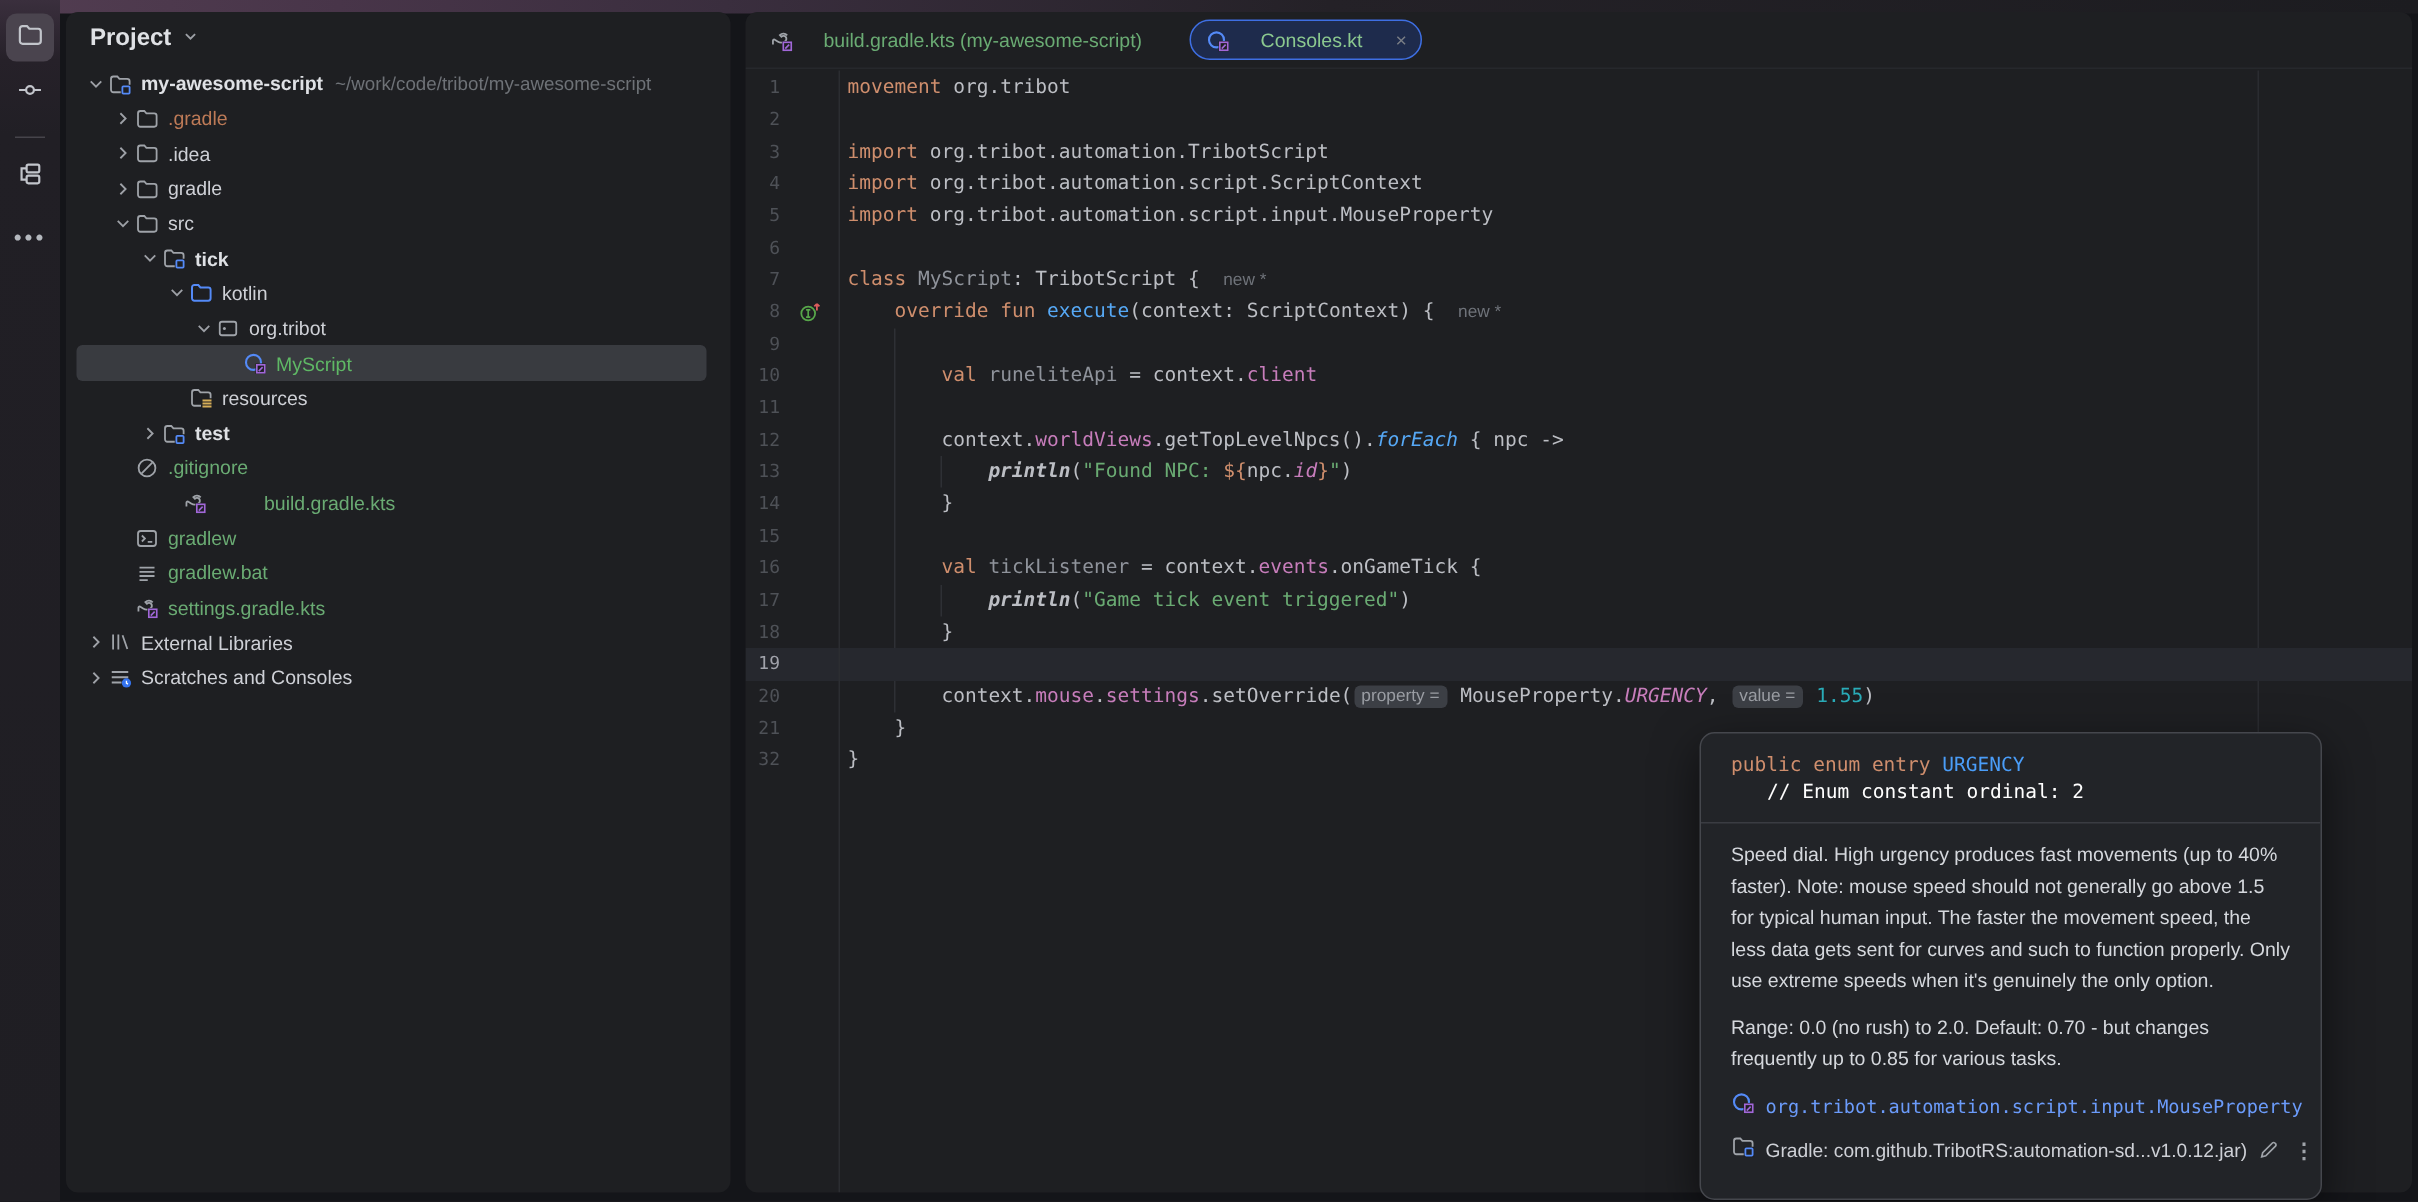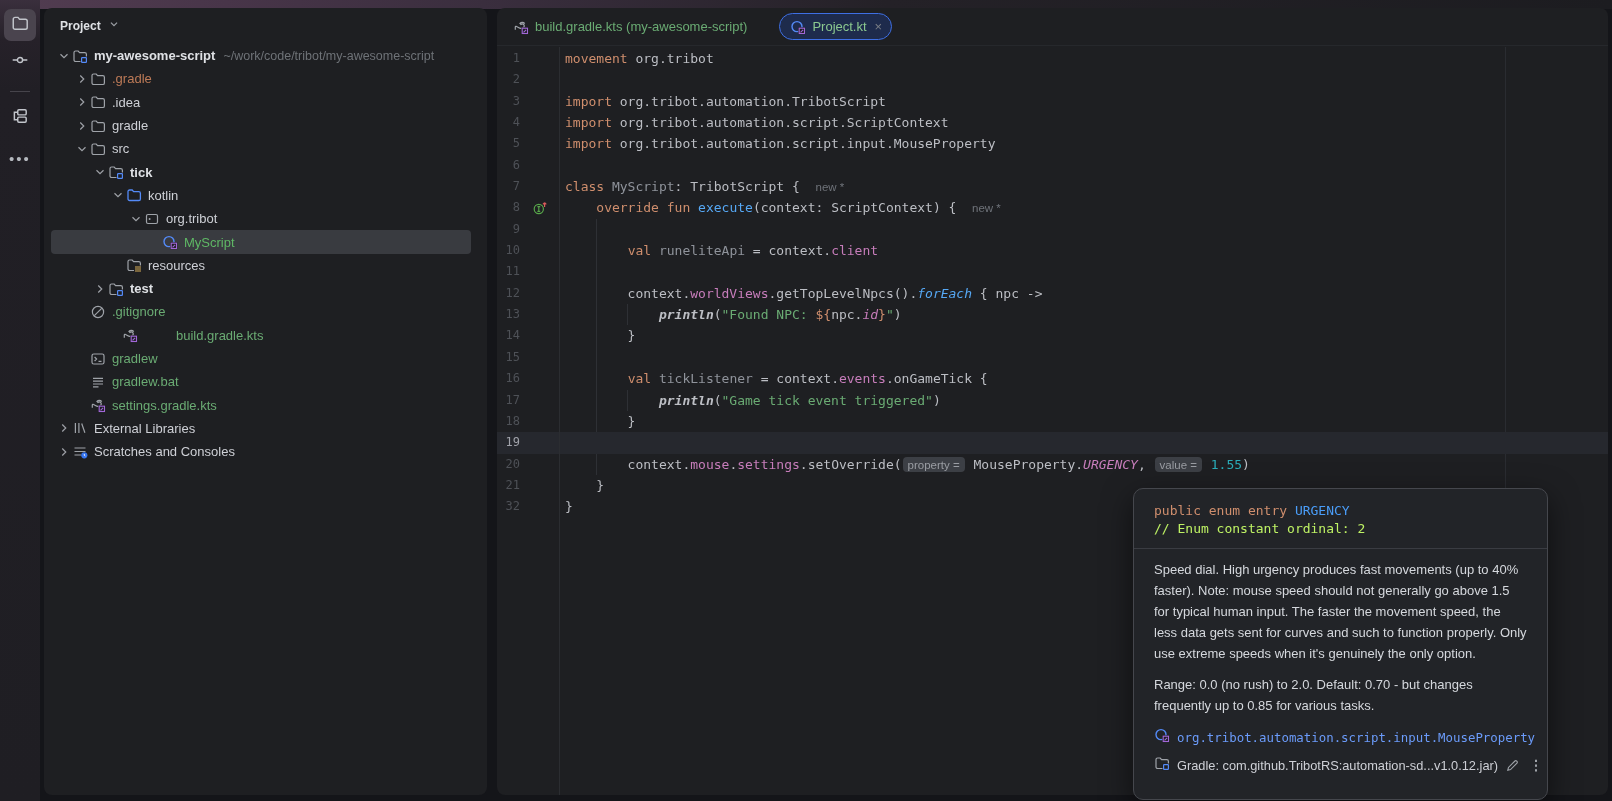--- a/index.html
+++ b/index.html
@@ -26,32 +26,32 @@
   .ab-btn.selected { background:#4A444E; }
   .ab-btn svg { stroke:#C2C5CB; }
   .ab-div { width:20px; height:1px; background:#46444B; margin:8px 0 10px; }
   .ab-more { color:#B4B8BE; font-size:15px; letter-spacing:2px; margin-top:6px; }
   
   .island { position:absolute; background:#1E1F22; border-radius:8px; }
   .project-panel { left:44px; top:8px; width:443px; bottom:6px; overflow:hidden; }
   .editor-panel  { left:497px; top:8px; right:4px; bottom:6px; overflow:hidden; }
   
   .pp-header { height:36px; display:flex; align-items:center; padding-left:16px; gap:6px; }
-  .pp-title { font-weight:bold; font-size:12px; color:#DFE1E5; }
+  .pp-title { font-weight:bold; font-size:16px; color:#DFE1E5; }
   .tree { font-size:13px; }
   .tree-row { height:23.3px; display:flex; align-items:center; margin:0 16px 0 7px; border-radius:4px; cursor:pointer; }
   .tree-row.selected { background:#393B40; }
   .chev { width:17px; flex:none; display:flex; align-items:center; justify-content:center; }
   .ticon { width:16px; height:16px; flex:none; margin-right:6px; display:flex; align-items:center; justify-content:center; }
   .tlabel { white-space:nowrap; }
   .tlabel.b { font-weight:bold; }
   .tpath { color:#6E7277; font-size:12.5px; margin-left:8px; white-space:nowrap; }
   
   .tabbar { height:38px; display:flex; align-items:center; padding-left:6px; border-bottom:1px solid #26282C; }
-  .tab { display:flex; align-items:center; gap:6px; padding:0 10px; font-size:13px; cursor:pointer; }
+  .tab { display:flex; align-items:center; gap:20px; padding:0 10px; font-size:13px; cursor:pointer; }
   .tab .tlbl { color:#6AAB73; }
   .tab.active { border:1px solid #3E6FE3; background:#1E2B4C; border-radius:15px; height:27px; margin-left:22px; padding:0 9px 0 10px; }
   .tab.active .tlbl { color:#8BC88F; }
   .tab-close { color:#7A7E85; font-size:13px; margin-left:2px; cursor:pointer; }
   
   .code { position:absolute; top:39px; left:0; right:0; bottom:0; padding-top:1px;
           font-family:"DejaVu Sans Mono","Liberation Mono",monospace; font-size:13px; }
   .code .gutter-sep { position:absolute; left:62px; top:0; bottom:0; width:1px; background:#2B2D31; z-index:3; }
   .code .margin-guide { position:absolute; left:1008px; top:0; bottom:0; width:1px; background:#2A2C31; z-index:1; }
   .iguide { position:absolute; width:1px; background:#2E3035; z-index:2; }
@@ -76,21 +76,21 @@
              border-radius:4px; padding:1.5px 5px; margin:0 1px; }
   
   .doc-popup {
     position:absolute; left:1133px; top:488px; width:415px; height:312px;
     background:#222428; border:1px solid #45474D; border-radius:10px;
     box-shadow:0 10px 30px rgba(0,0,0,.55);
     padding:13px 20px 10px; z-index:10; overflow:hidden;
   }
   .dp-sig { font-family:"DejaVu Sans Mono","Liberation Mono",monospace; font-size:13px; line-height:18px; }
   .dp-sig .s-kw { color:#CF8E6D; } .dp-sig .s-name { color:#4A9DF8; }
-  .dp-comment { font-family:"DejaVu Sans Mono","Liberation Mono",monospace; font-size:13px; color:#bef264; line-height:18px; }
+  .dp-comment { font-family:"DejaVu Sans Mono","Liberation Mono",monospace; font-size:13px; color:#ffffff; line-height:18px;margin-left:24px; }
   .dp-div { height:1px; background:#3A3C42; margin:10px -20px 0; }
   .dp-body p { color:#D5D8DD; font-size:13px; line-height:21px; margin-top:10px; }
   .dp-link-row { display:flex; align-items:center; gap:7px; margin-top:11px; }
   .dp-link { font-family:"DejaVu Sans Mono","Liberation Mono",monospace; font-size:12.4px; color:#6B9BFA; white-space:nowrap; cursor:pointer; }
   .dp-origin-row { display:flex; align-items:center; gap:7px; margin-top:8px; }
   .dp-origin { font-size:12.8px; color:#CED0D6; white-space:nowrap; flex:1; }
   .dp-edit { cursor:pointer; display:flex; }
   .dp-kebab { color:#9FA3A9; font-size:14px; font-weight:bold; cursor:pointer; padding:0 2px; line-height:10px; }
 </style>
 </head>
@@ -386,21 +386,21 @@
       </div>
       <div class="tab active">
         <span class="ticon" style="margin-right:0">
           <svg width="16" height="16" viewBox="0 0 16 16">
             <circle cx="7" cy="7.6" r="5" fill="none" stroke="#548AF7" stroke-width="1.4"></circle>
             <rect x="8.3" y="8.3" width="7" height="7" fill="#1E1F22"></rect>
             <rect x="9.2" y="9.2" width="5.3" height="5.3" fill="none" stroke="#A167D8" stroke-width="1.1"></rect>
             <path d="M10.5 13.4l2.6-2.6" stroke="#A167D8" stroke-width="1.1"></path>
           </svg>
         </span>
-        <span class="tlbl">Project.kt</span>
+        <span class="tlbl">Consoles.kt</span>
         <span class="tab-close">×</span>
       </div>
     </div>
   <div class="code">
     <div class="gutter-sep"></div>
     <div class="margin-guide"></div>
     <div class="iguide" style="left:99px; top:172px; height:256px;"></div>
     <div class="iguide" style="left:130px; top:257px; height:21px;"></div>
     <div class="iguide" style="left:130px; top:343px; height:21px;"></div>
     <div id="code-lines">

